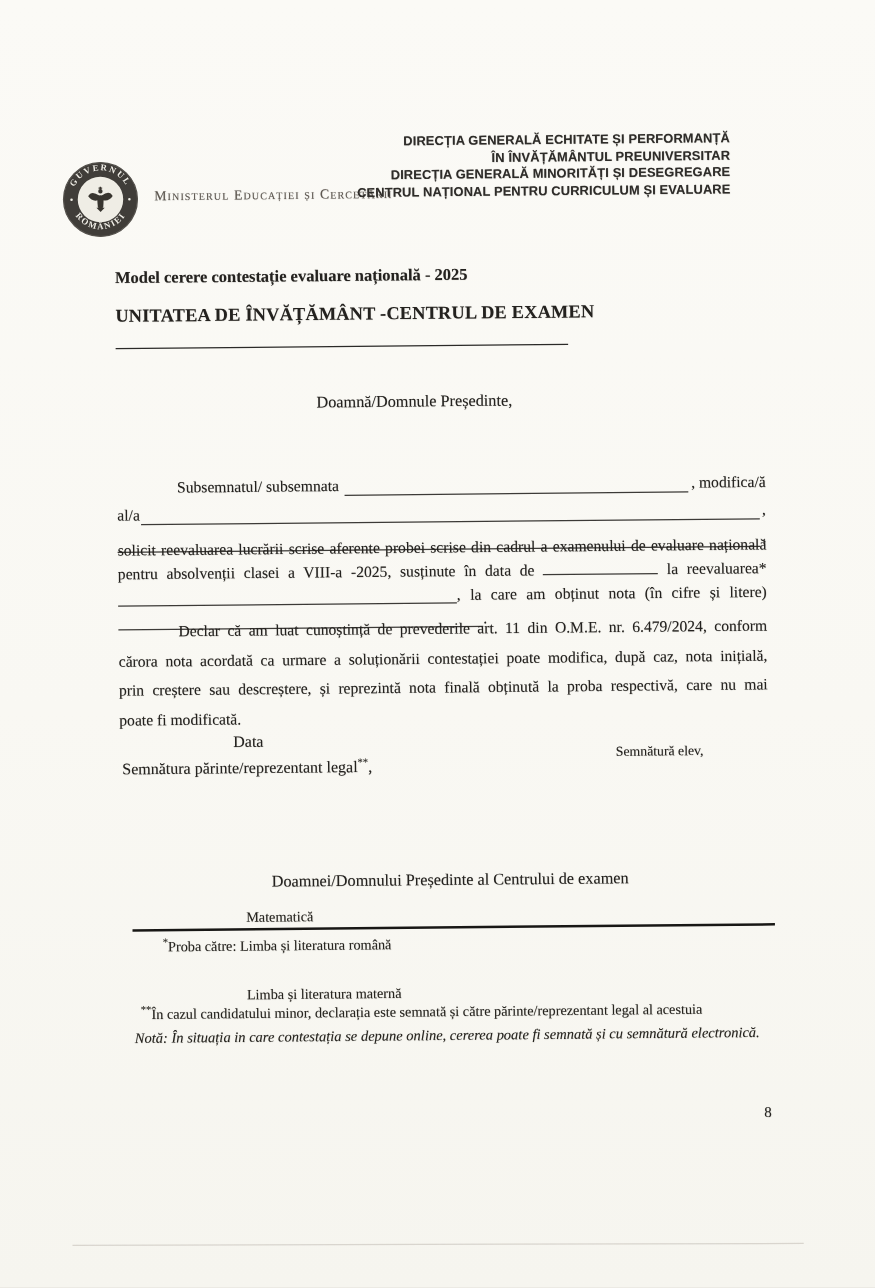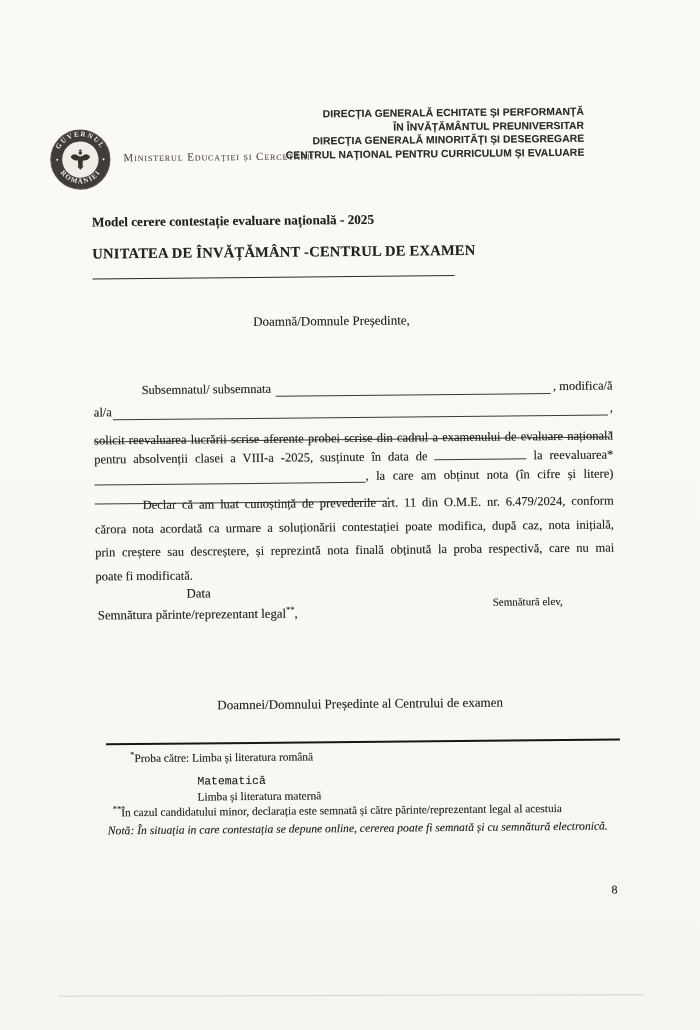--- a/index.html
+++ b/index.html
@@ -49,21 +49,21 @@
   .sig-date{position:absolute;left:143px;top:585px;font-size:12.8px;margin-left:43px;}
   .sig-parent{position:absolute;left:97px;top:606px;font-size:12.8px;}
   .sig-student{position:absolute;left:492px;top:597px;font-size:11px;}
 
   .addressee{position:absolute;left:95px;top:696px;width:517px;text-align:center;padding-left:10px;box-sizing:border-box;font-size:13px;}
 
   
   .foot-rule{position:absolute;left:104px;top:741px;width:514px;height:2.2px;background:#181715;}
   .fn{position:absolute;font-size:11.4px;color:#26241f;}
   .fn1{left:128px;top:750px;}
-  .fn-item2{left:195px;top:774px;font-family:Liberation Mono, monospace;}
+  .fn-item2{left:195px;top:727px;}
   .fn-item3{left:195px;top:789px;}
   .fn2{left:110px;top:804px;}
   .fn-note{left:105px;top:822px;font-style:italic;font-size:11.6px;}
 
   .pagenum{position:absolute;left:608px;top:885px;font-size:12px;}
 
   
   .artifact-line{position:absolute;left:58px;top:995px;width:585px;height:1px;background:rgba(112,102,90,0.22);transform:rotate(-0.15deg);}
   .scan-band{
     position:absolute;left:-4px;bottom:-2px;width:708px;height:10px;

